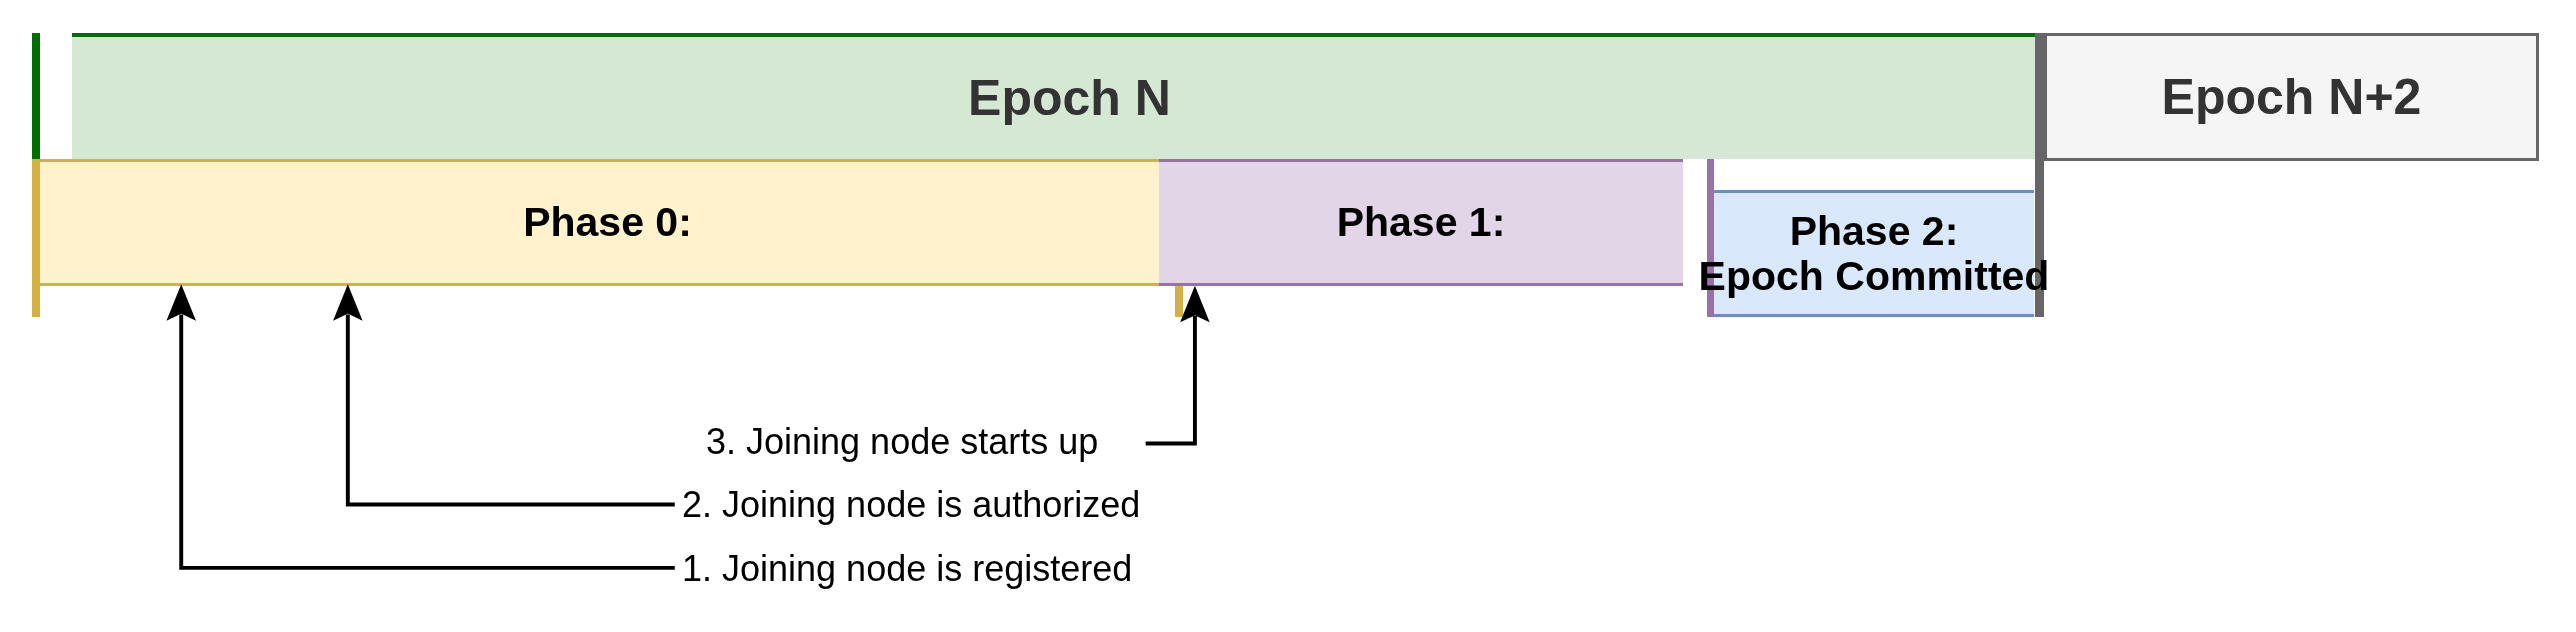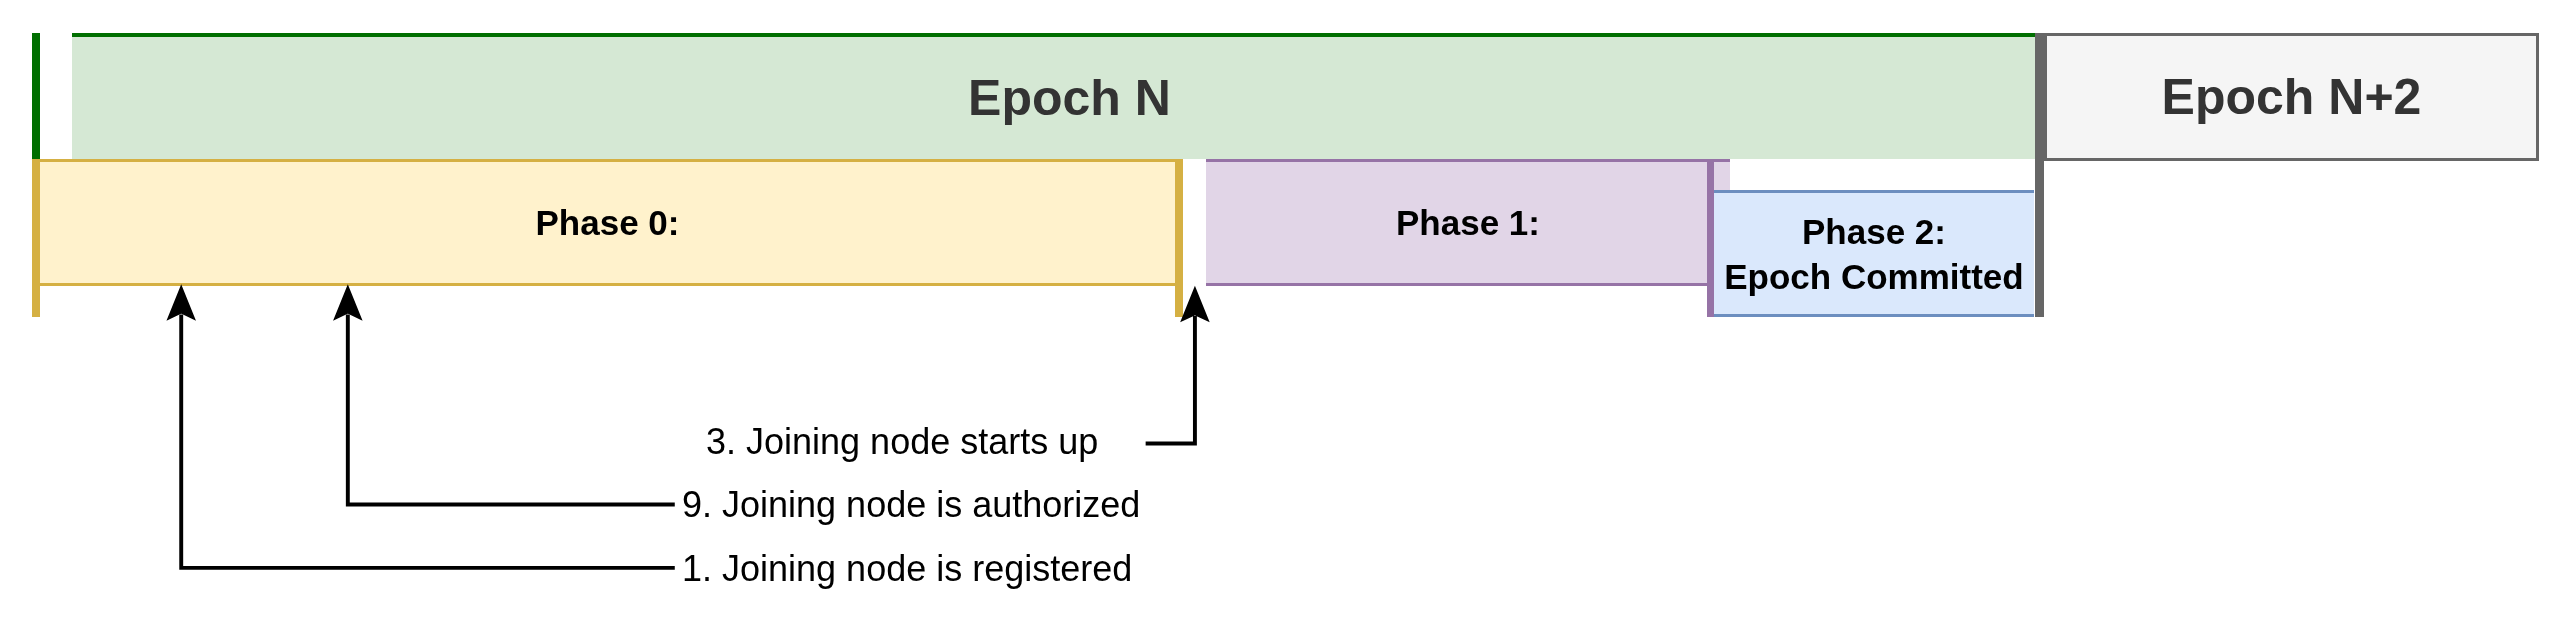--- a/index.html
+++ b/index.html
@@ -47,31 +47,31 @@
     top: 159px; height: 127px;
     display: flex; flex-direction: column;
     align-items: center; justify-content: center;
   }
   .phase-0 {
     left: 40px; width: 1135px;
     background: #fff2cc;
     border-top: 3.9px solid #d5b043; border-bottom: 3.9px solid #d5b043;
   }
   .phase-1 {
-    left: 1206px; width: 524px;
+    left: 1159px; width: 524px;
     background: #e1d5e7;
     border-top: 3.9px solid #9673a6; border-bottom: 3.9px solid #9673a6;
   }
   .phase-2 {
     left: 1714px; width: 320px;
     background: #dae8fc;
     border-top: 3.9px solid #6c8ebf; border-bottom: 3.9px solid #6c8ebf; margin-top: 31px;
   }
   .phase-line {
-    font-size: 35px; font-weight: bold; color: #000000;
+    font-size: 41px; font-weight: bold; color: #000000;
     line-height: 45px; white-space: nowrap; text-align: center;
   }
 
   
   #arrow-layer {
     position: absolute; left: 0; top: 0;
     width: 2576px; height: 632px;
     pointer-events: none;
   }
   .event-label {
@@ -118,17 +118,17 @@
     <path d="M 231 366 L 214 408 L 231 400 L 248 408 Z" fill="#000000" stroke="#000000" stroke-width="2"></path>
 
     <path d="M 862 645 L 444 645 L 444 402" fill="none" stroke="#000000" stroke-width="5"></path>
     <path d="M 444 366 L 427 408 L 444 400 L 461 408 Z" fill="#000000" stroke="#000000" stroke-width="2"></path>
 
     <path d="M 1464 567 L 1527 567 L 1527 404" fill="none" stroke="#000000" stroke-width="5"></path>
     <path d="M 1527 368 L 1510 410 L 1527 402 L 1544 410 Z" fill="#000000" stroke="#000000" stroke-width="2"></path>
   </svg>
 
   <div class="event-label event-label-3">3. Joining node starts up</div>
-  <div class="event-label event-label-2">9. Joining node is authorized</div>
+  <div class="event-label event-label-2">2. Joining node is authorized</div>
   <div class="event-label event-label-1">1. Joining node is registered</div>
 
 </div>
 
 
 </body></html>

